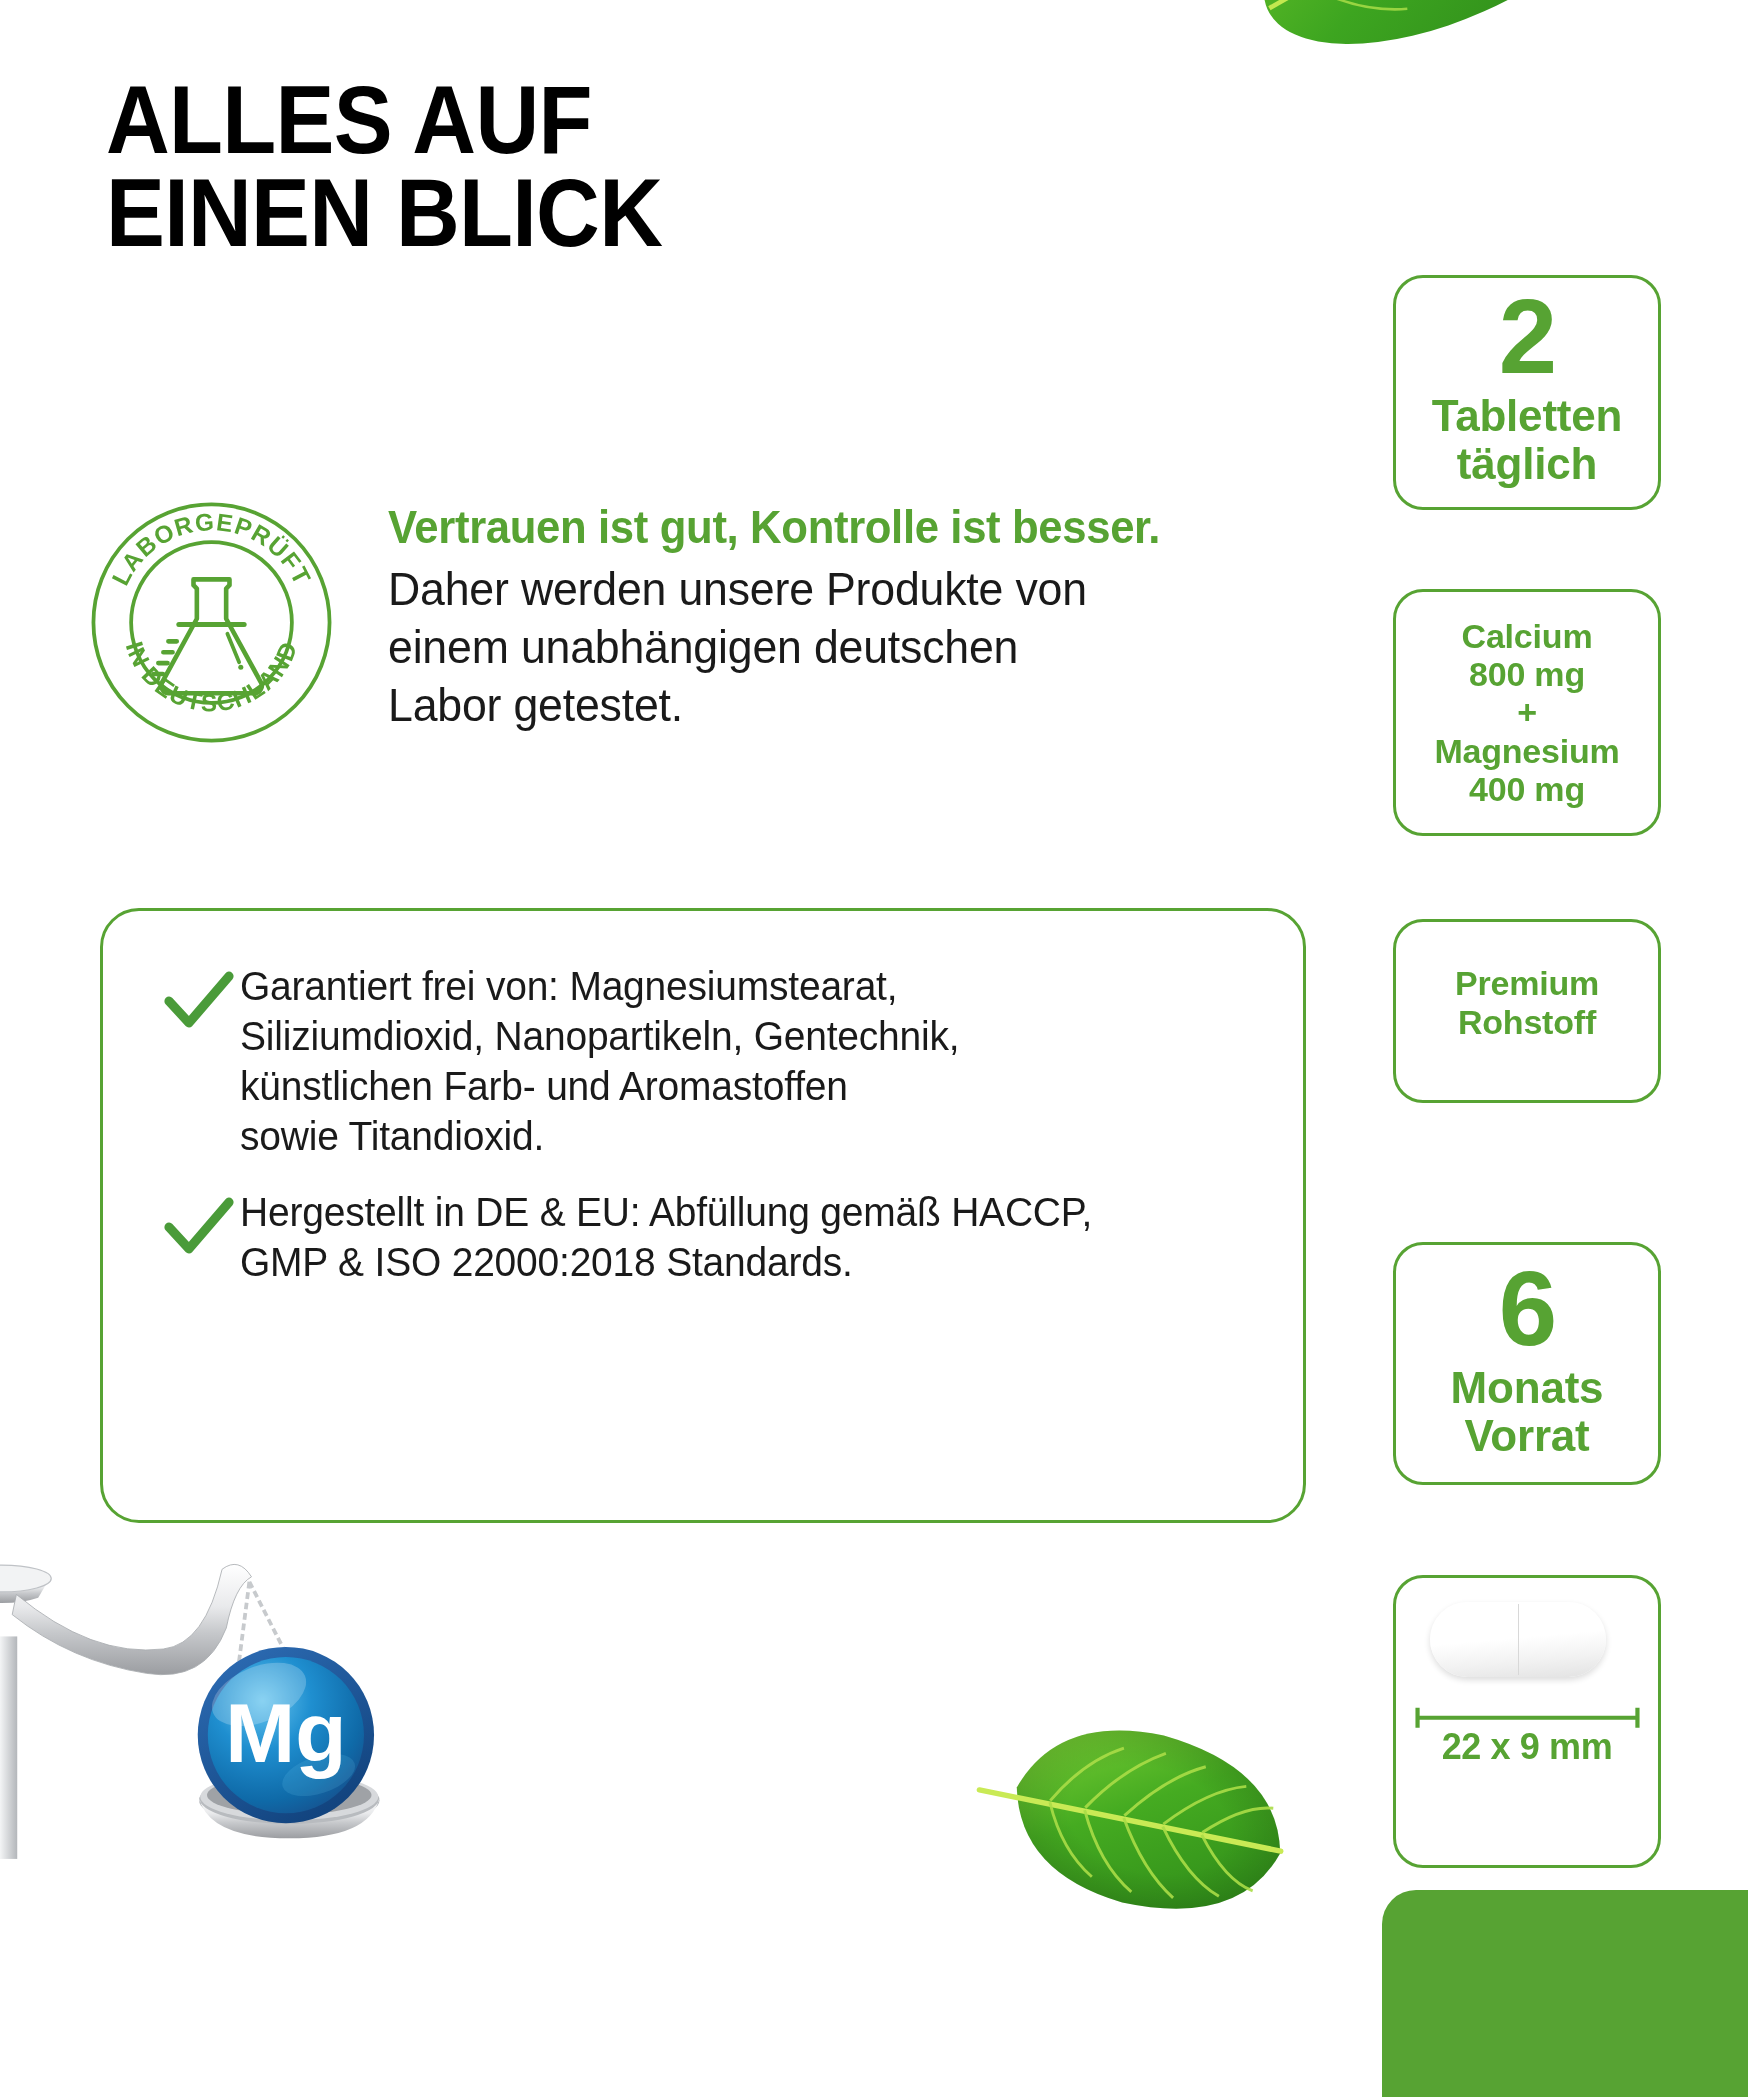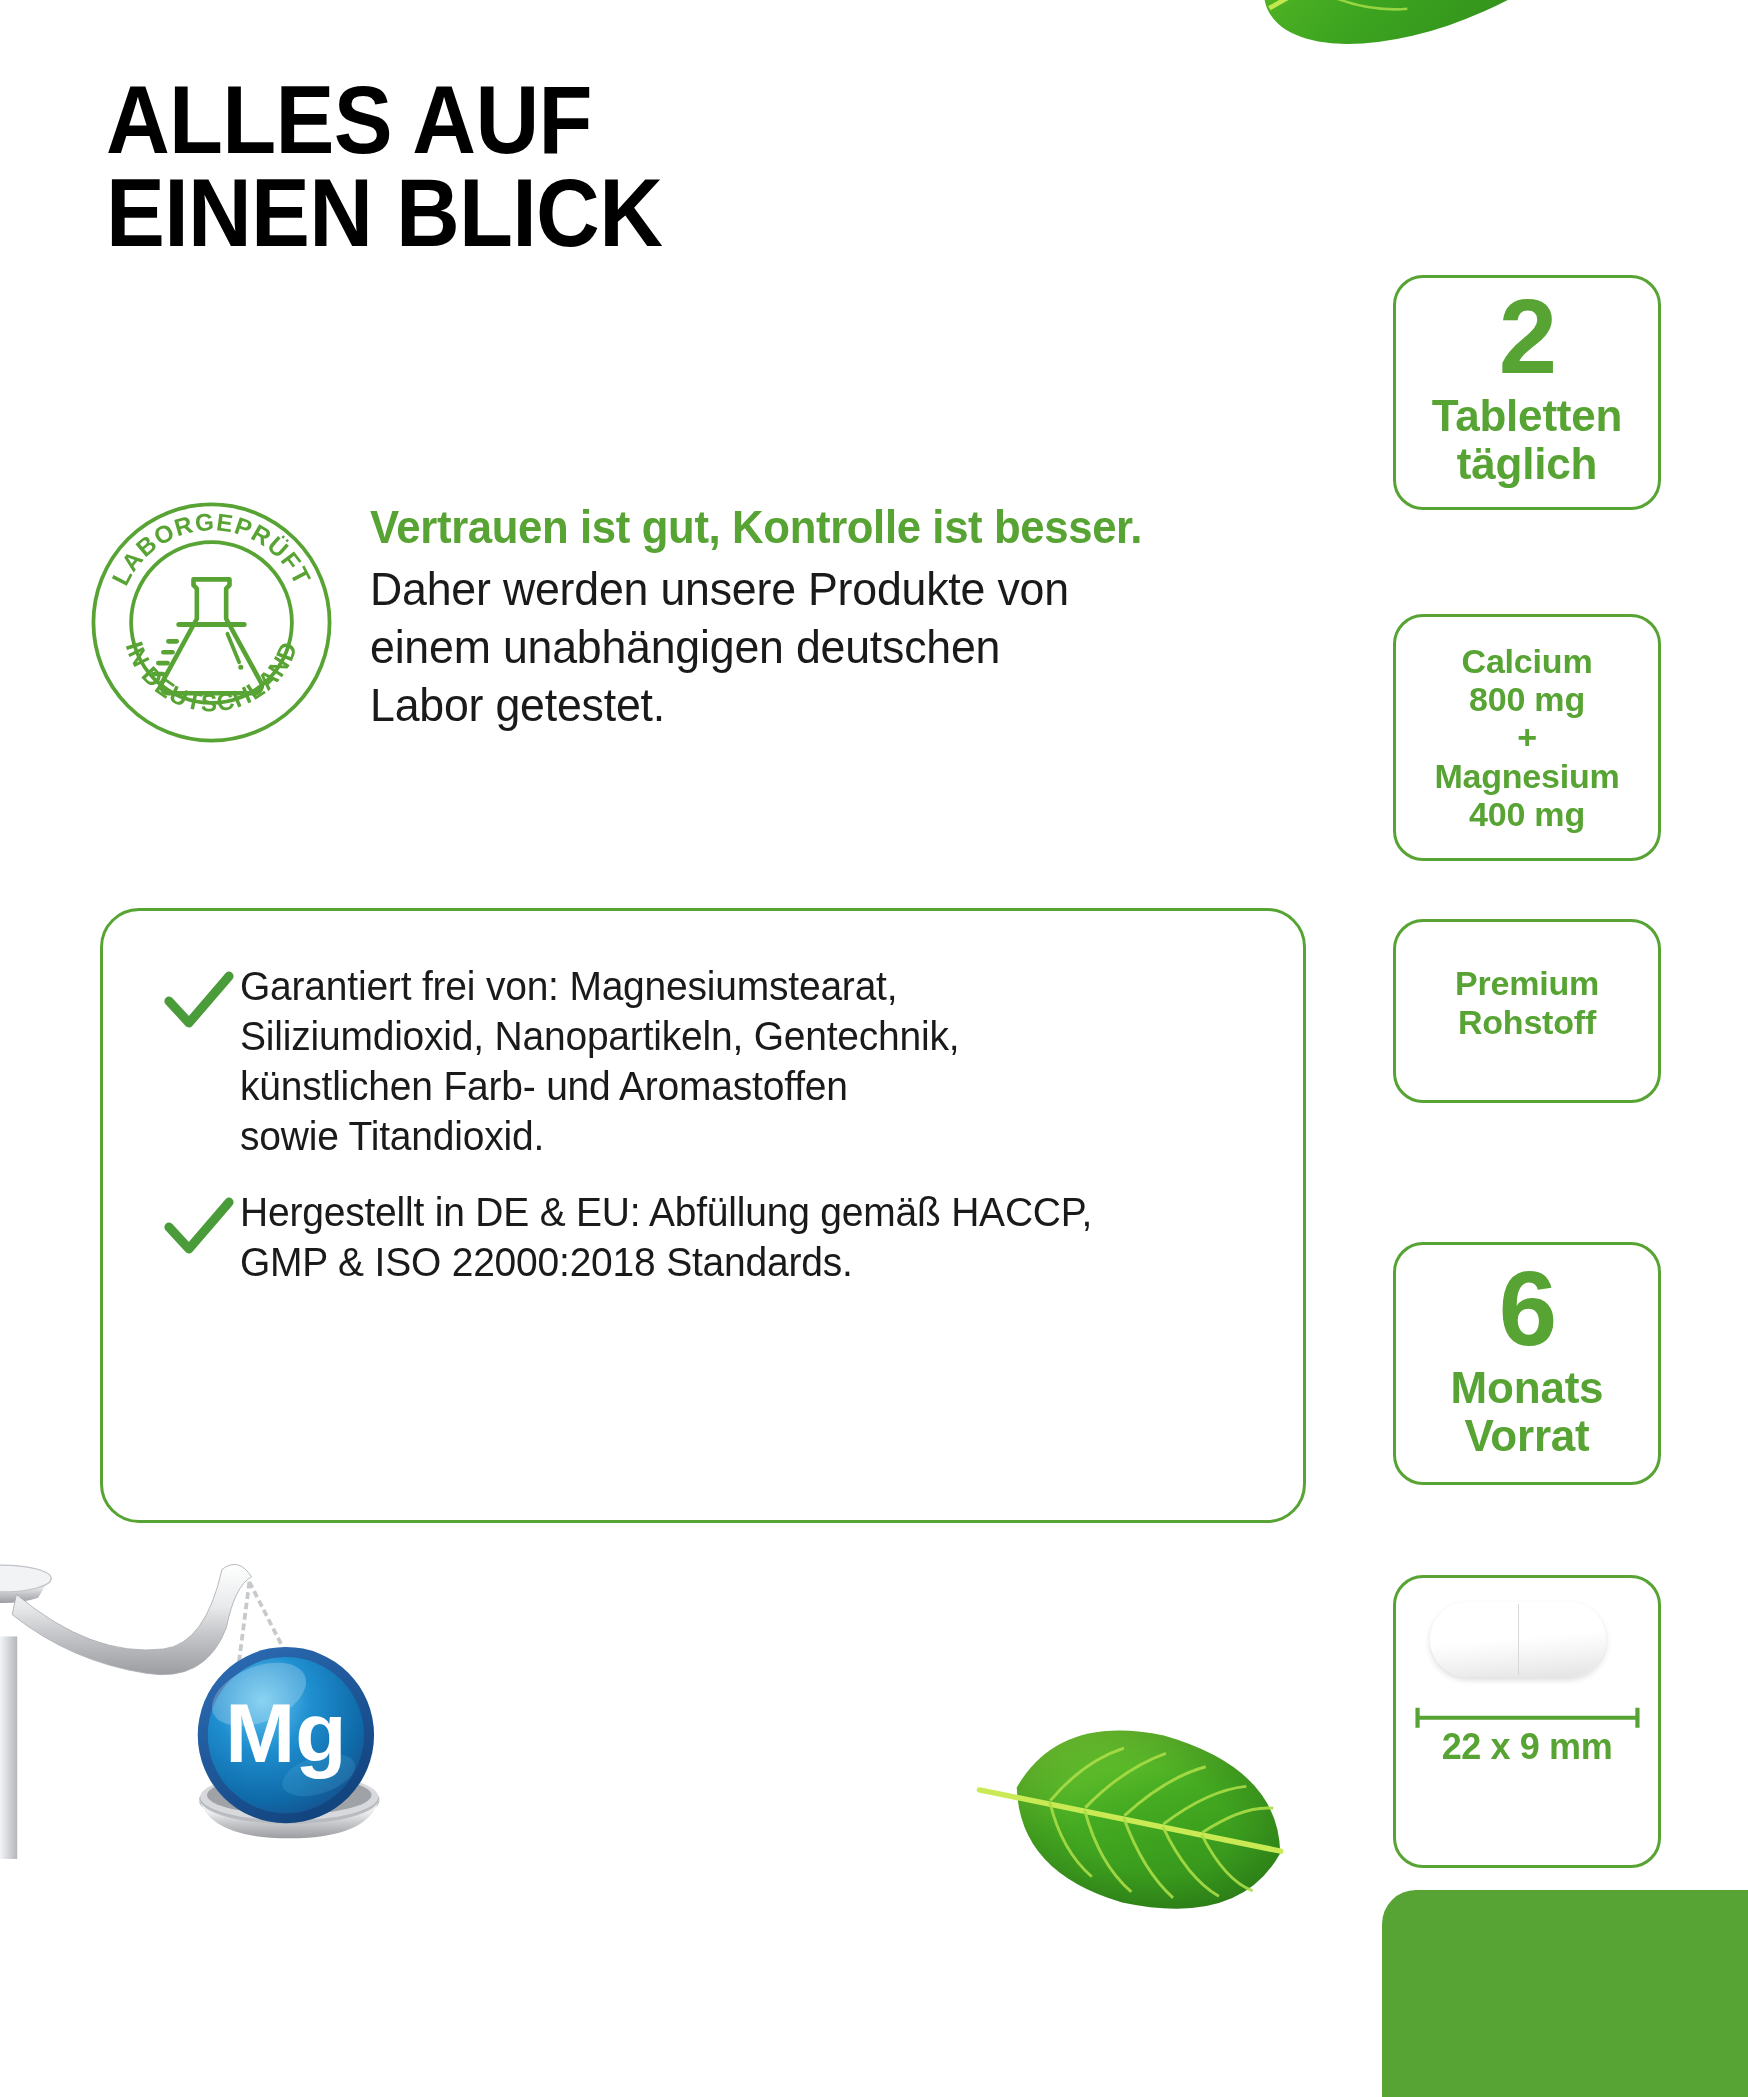--- a/index.html
+++ b/index.html
@@ -40,21 +40,21 @@
     position: absolute;
     left: 88px;
     top: 499px;
     width: 247px;
     height: 247px;
   }
 
   
   #trust {
     position: absolute;
-    left: 370px;
+    left: 388px;
     top: 501px;
     width: 994px;
   }
   #trust-head {
     color: #57a333;
     font-weight: 700;
     font-size: 47px;
     line-height: 1.12;
     letter-spacing: -0.4px;
     transform: scaleX(0.93);
@@ -150,21 +150,21 @@
     font-weight: 700;
     font-size: 34px;
     line-height: 1.12;
     letter-spacing: -0.2px;
     white-space: pre-line;
   }
 
   #card-dose   { top: 275px;  height: 235px; }
   #card-dose .card-big { margin-top: -7.6px; }
 
-  #card-amount { top: 614px; height: 247px; }
+  #card-amount { top: 589px; height: 247px; }
   #card-premium{ top: 919px; height: 184px; }
   #card-premium .card-lines { margin-top: -17px; }
 
   #card-supply { top: 1242px; height: 243px; }
   #card-supply .card-big { margin-top: -5.9px; }
 
   #card-size   { top: 1575px; height: 293px; justify-content: flex-start; }
 
   
   #tablet-wrap {

